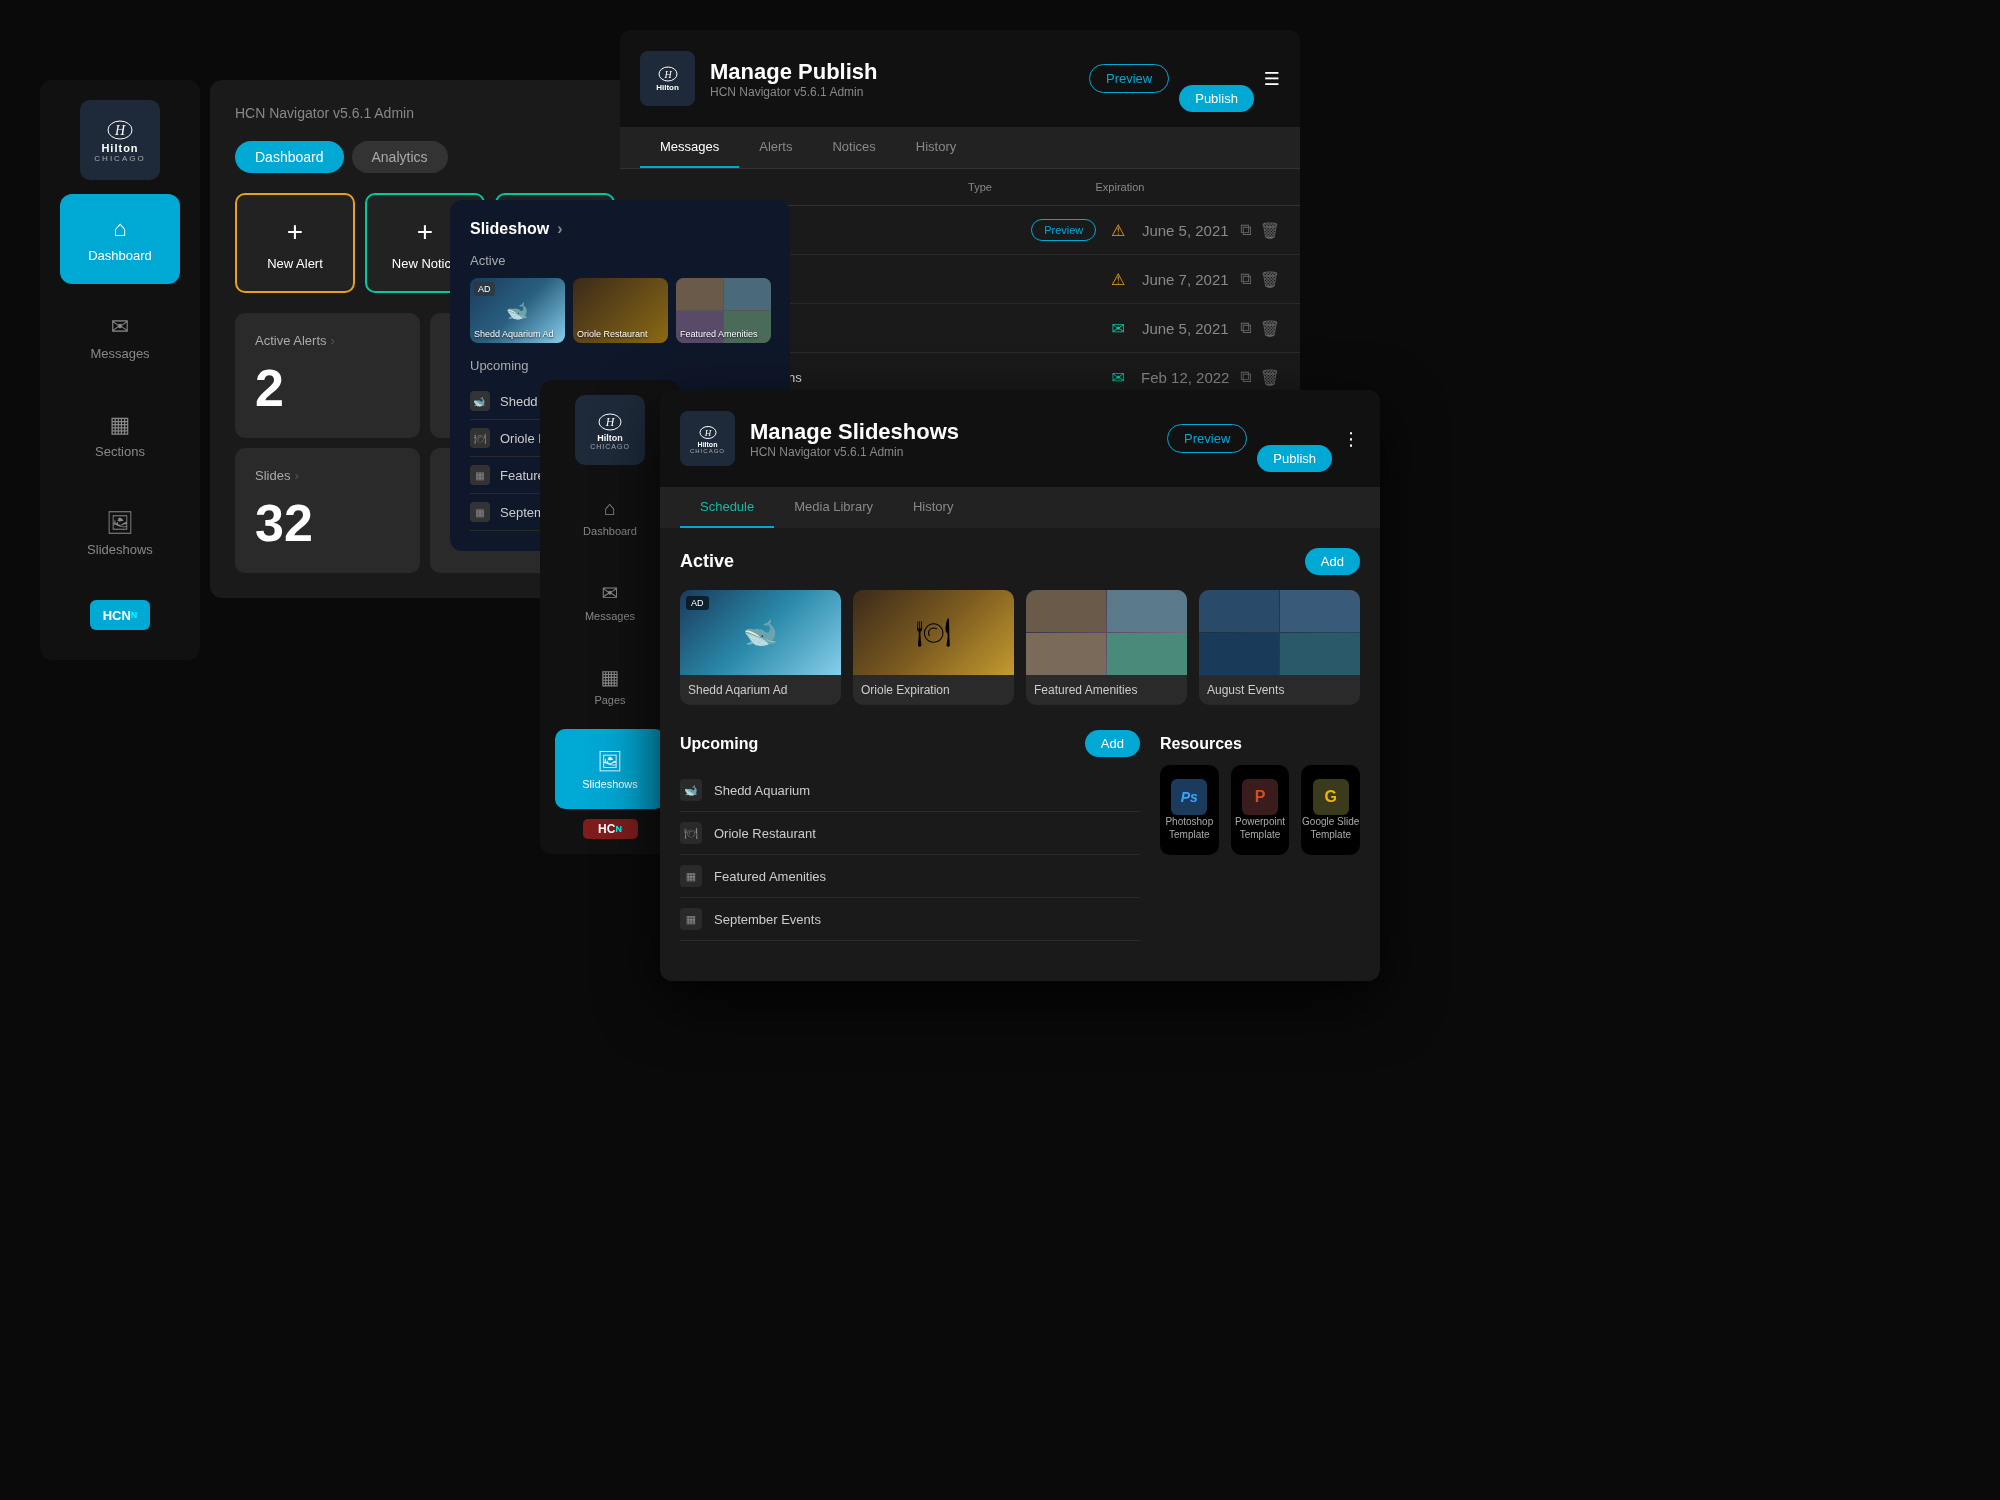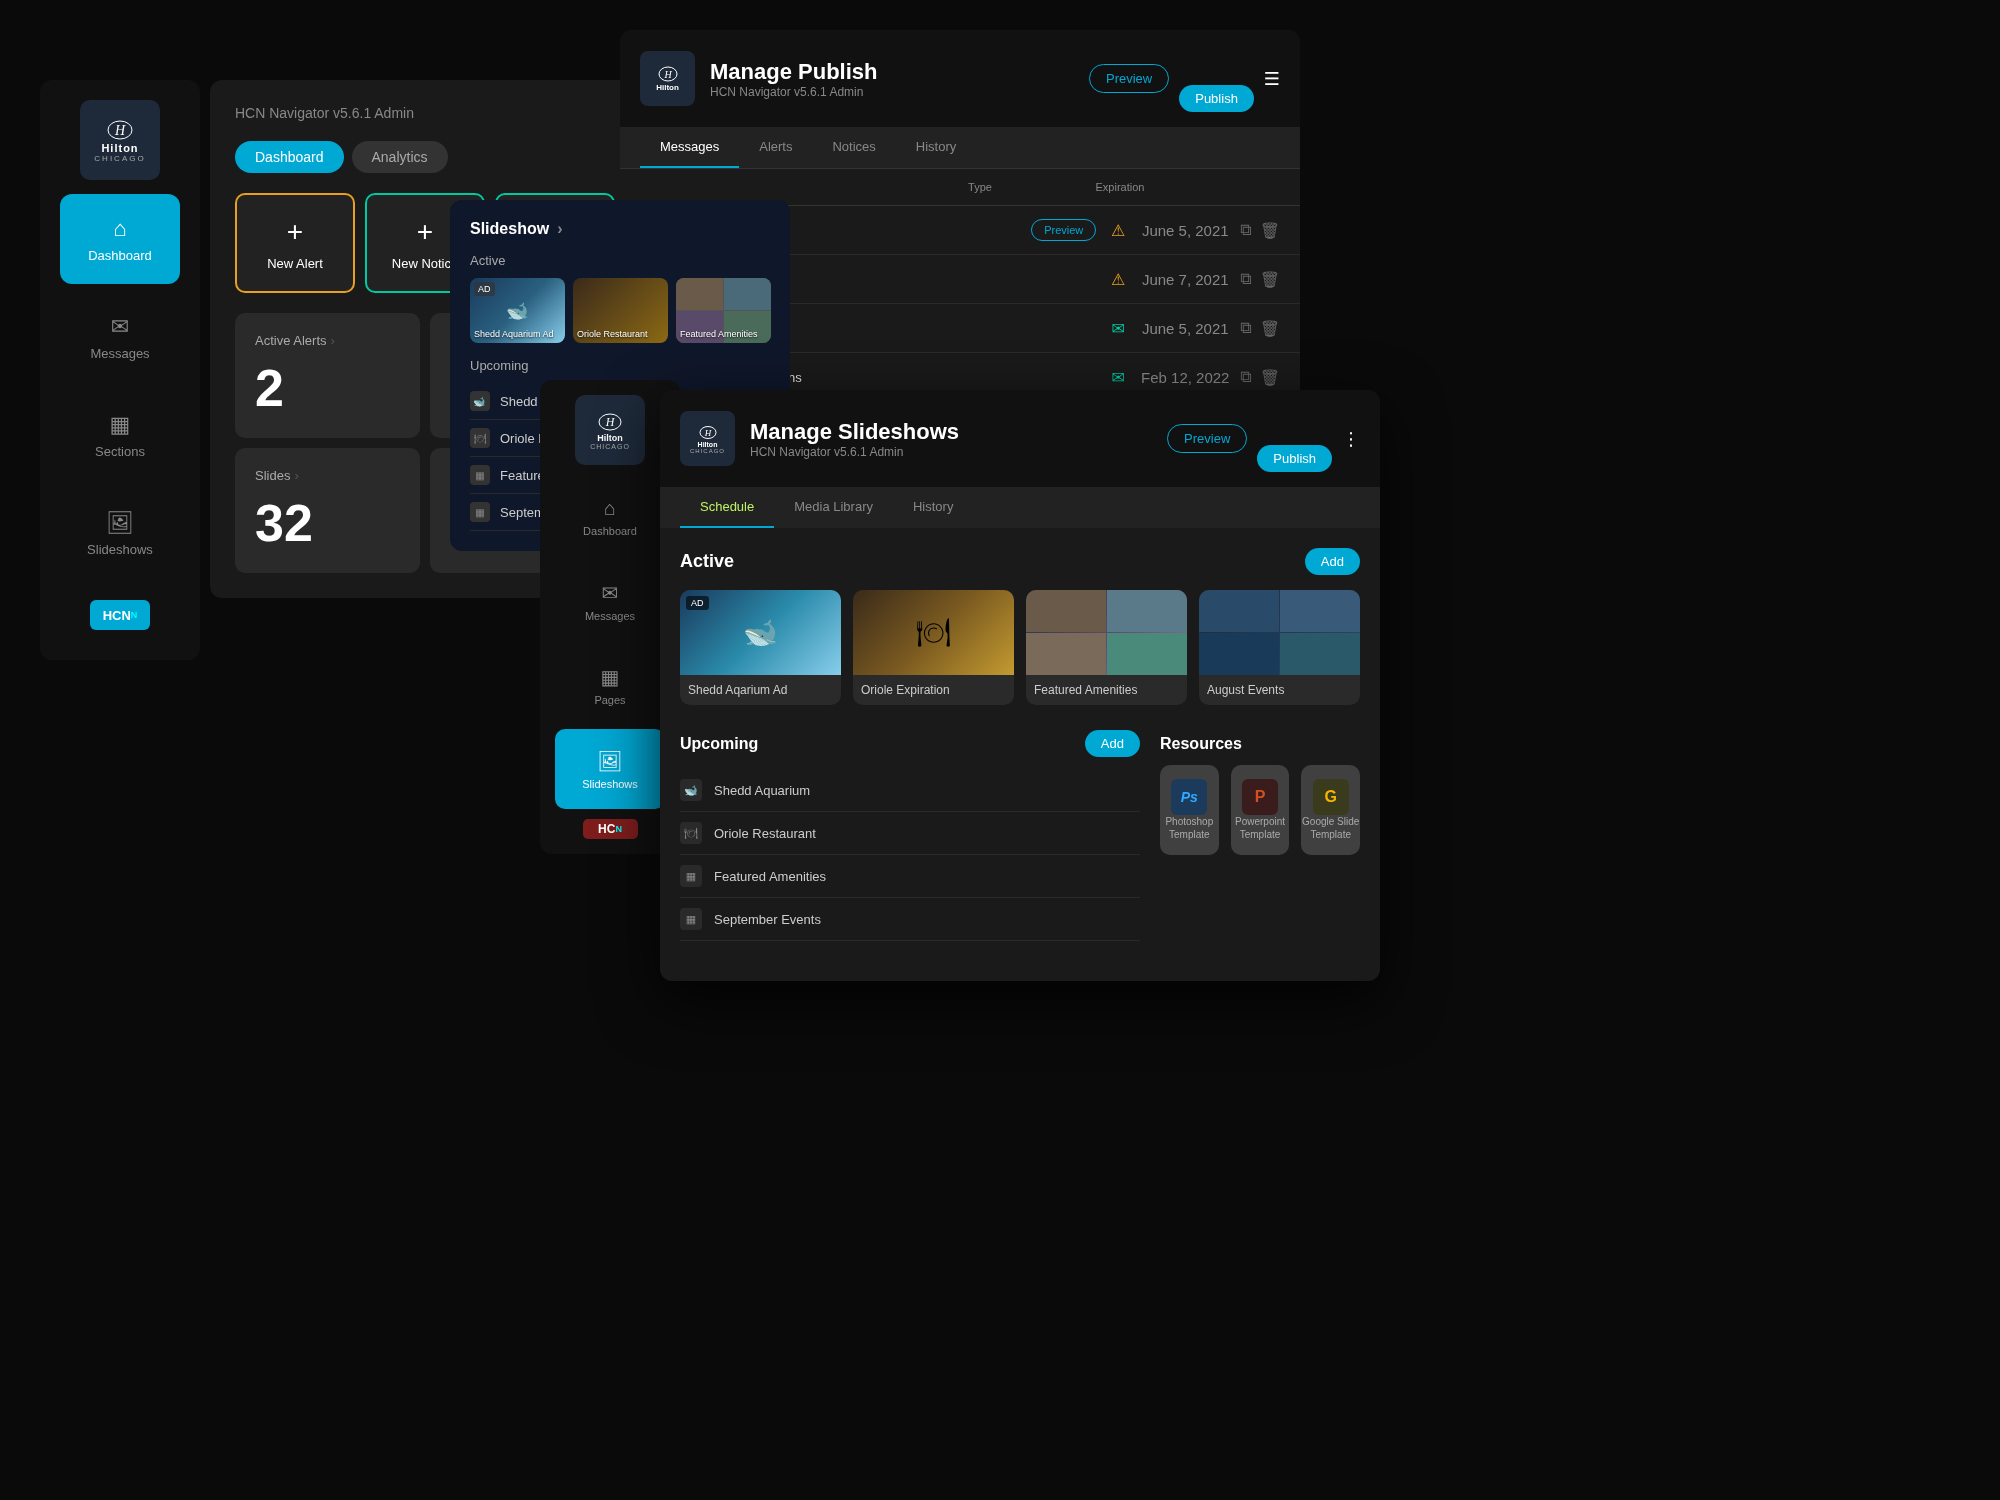--- a/index.html
+++ b/index.html
@@ -577,21 +577,21 @@
 
     .slides-tab {
       padding: 12px 20px;
       color: #888;
       font-size: 13px;
       cursor: pointer;
       border-bottom: 2px solid transparent;
     }
 
     .slides-tab.active {
-      color: #bef264;
+      color: #14b8a6;
       border-bottom: 2px solid #00a8d4;
     }
 
     .slides-body {
       padding: 20px;
     }
 
     .slides-section-header {
       display: flex;
       align-items: center;
@@ -738,21 +738,21 @@
     }
 
     .resources-grid {
       display: flex;
       gap: 12px;
     }
 
     .resource-card {
       width: 90px;
       height: 90px;
-      background: #404040;
+      background: #000000;
       border-radius: 10px;
       display: flex;
       flex-direction: column;
       align-items: center;
       justify-content: center;
       gap: 0;
       cursor: pointer;
     }
 
     .resource-icon {

